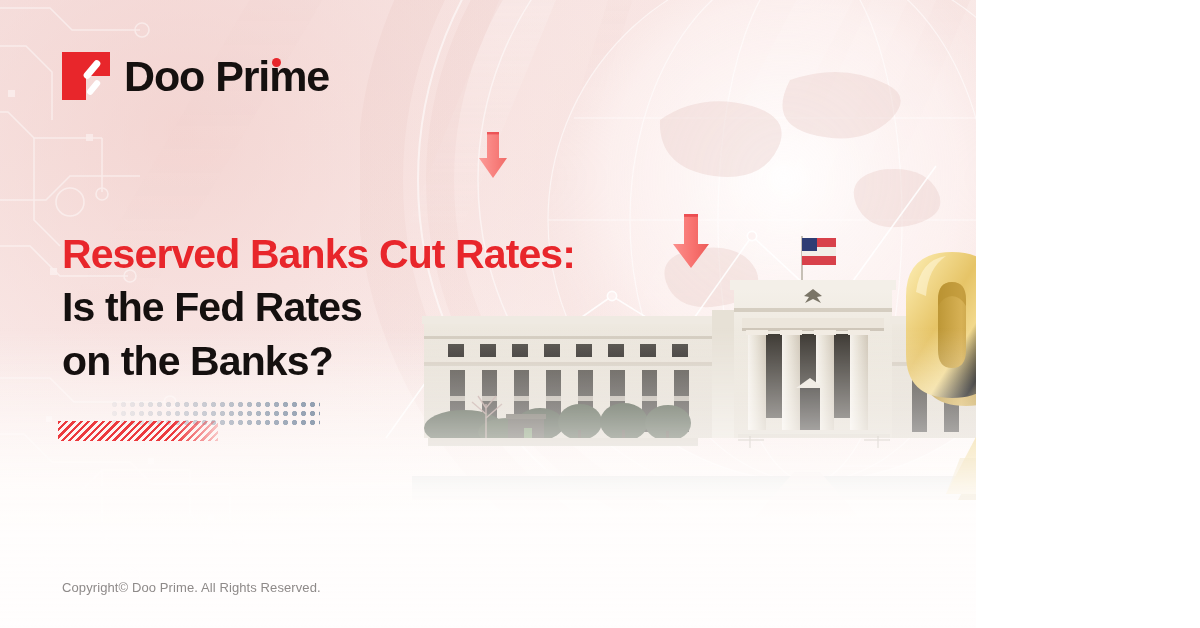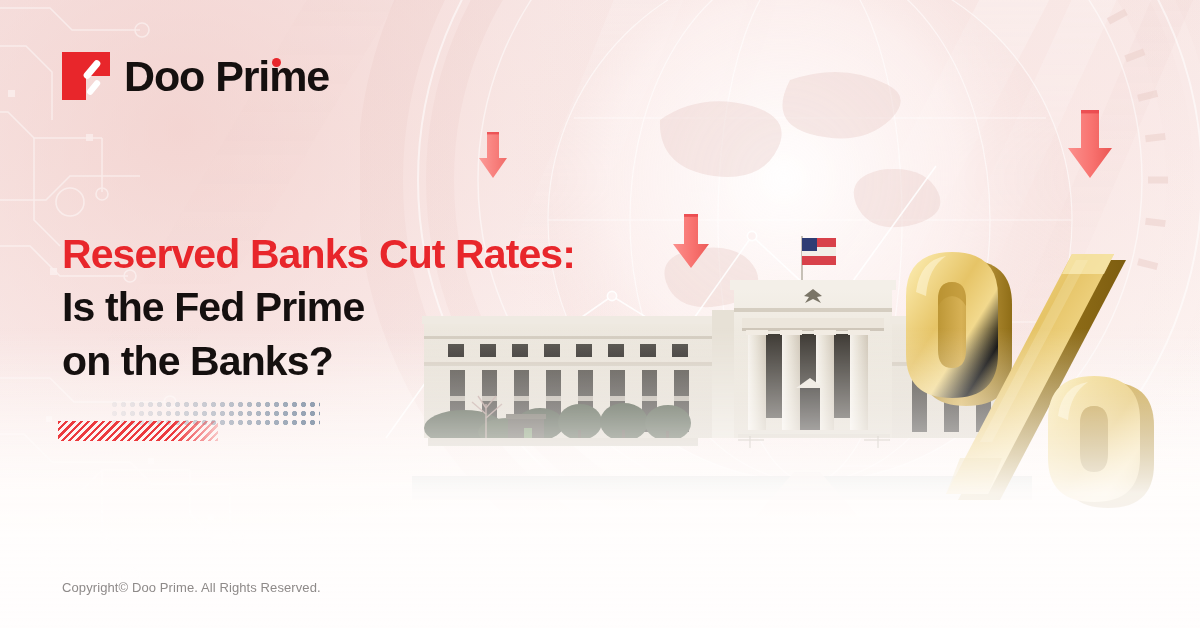--- a/index.html
+++ b/index.html
@@ -5,21 +5,21 @@
   * { margin:0; padding:0; box-sizing:border-box; }
   html,body { width:1200px; height:628px; overflow:hidden; }
   body {
     font-family:"Liberation Sans", sans-serif;
     background:#ffffff;
   }
 
   
   .banner {
     position:relative;
-    width:1200px; height:628px;
+    width:976px; height:628px;
     overflow:hidden;
     background:
       linear-gradient(170deg,
         #f7e6e5 0%,
         #f9ebe9 22%,
         #fbefee 42%,
         #fdf6f4 62%,
         #fefbfa 80%,
         #fffdfc 100%);
   }
@@ -578,21 +578,21 @@
       </g>
     </svg>
     <div class="logo-word">
       <span>Doo Prime</span>
       <span class="dot"></span>
     </div>
   </div>
 
   <div class="headline">
     <div class="ln red">Reserved Banks Cut Rates:</div>
-    <div class="ln dark">Is the Fed Prime</div>
+    <div class="ln dark">Is the Fed Rates</div>
     <div class="ln dark">on the Banks?</div>
   </div>
 
   <div class="decor">
     <div class="decor-dots"></div>
     <div class="decor-stripes"></div>
   </div>
 
   <div class="copyright">Copyright© Doo Prime. All Rights Reserved.</div>
 

